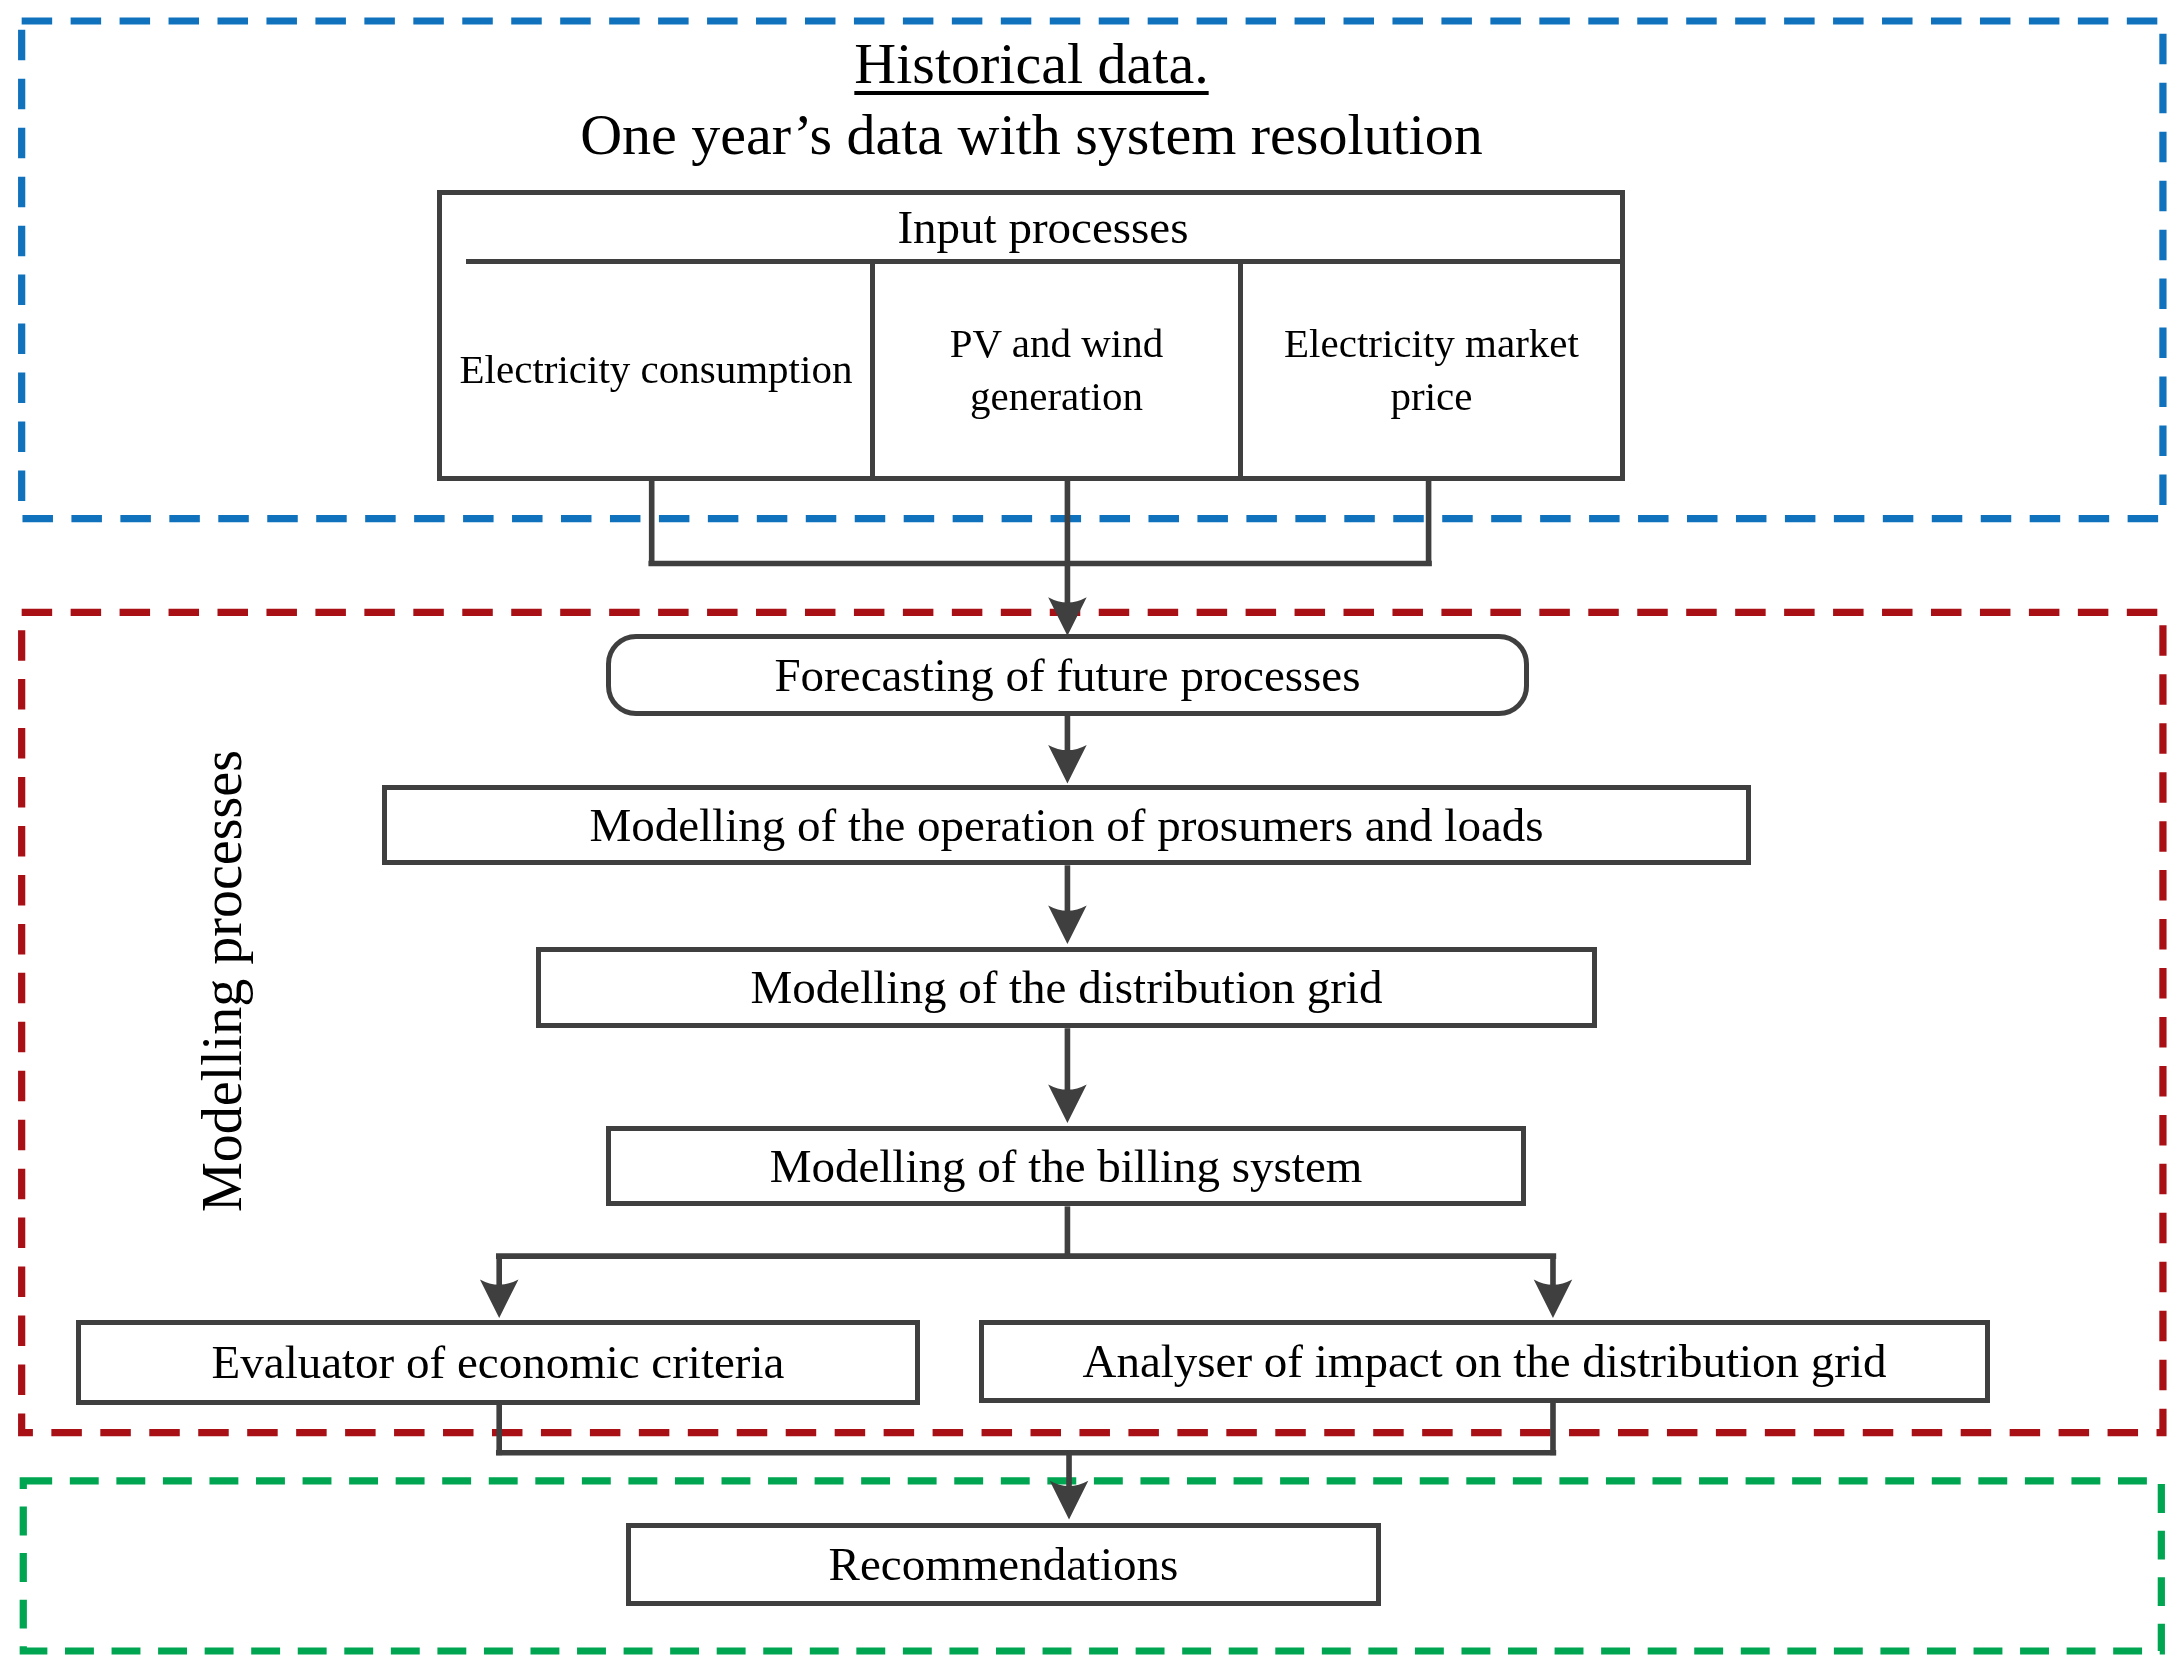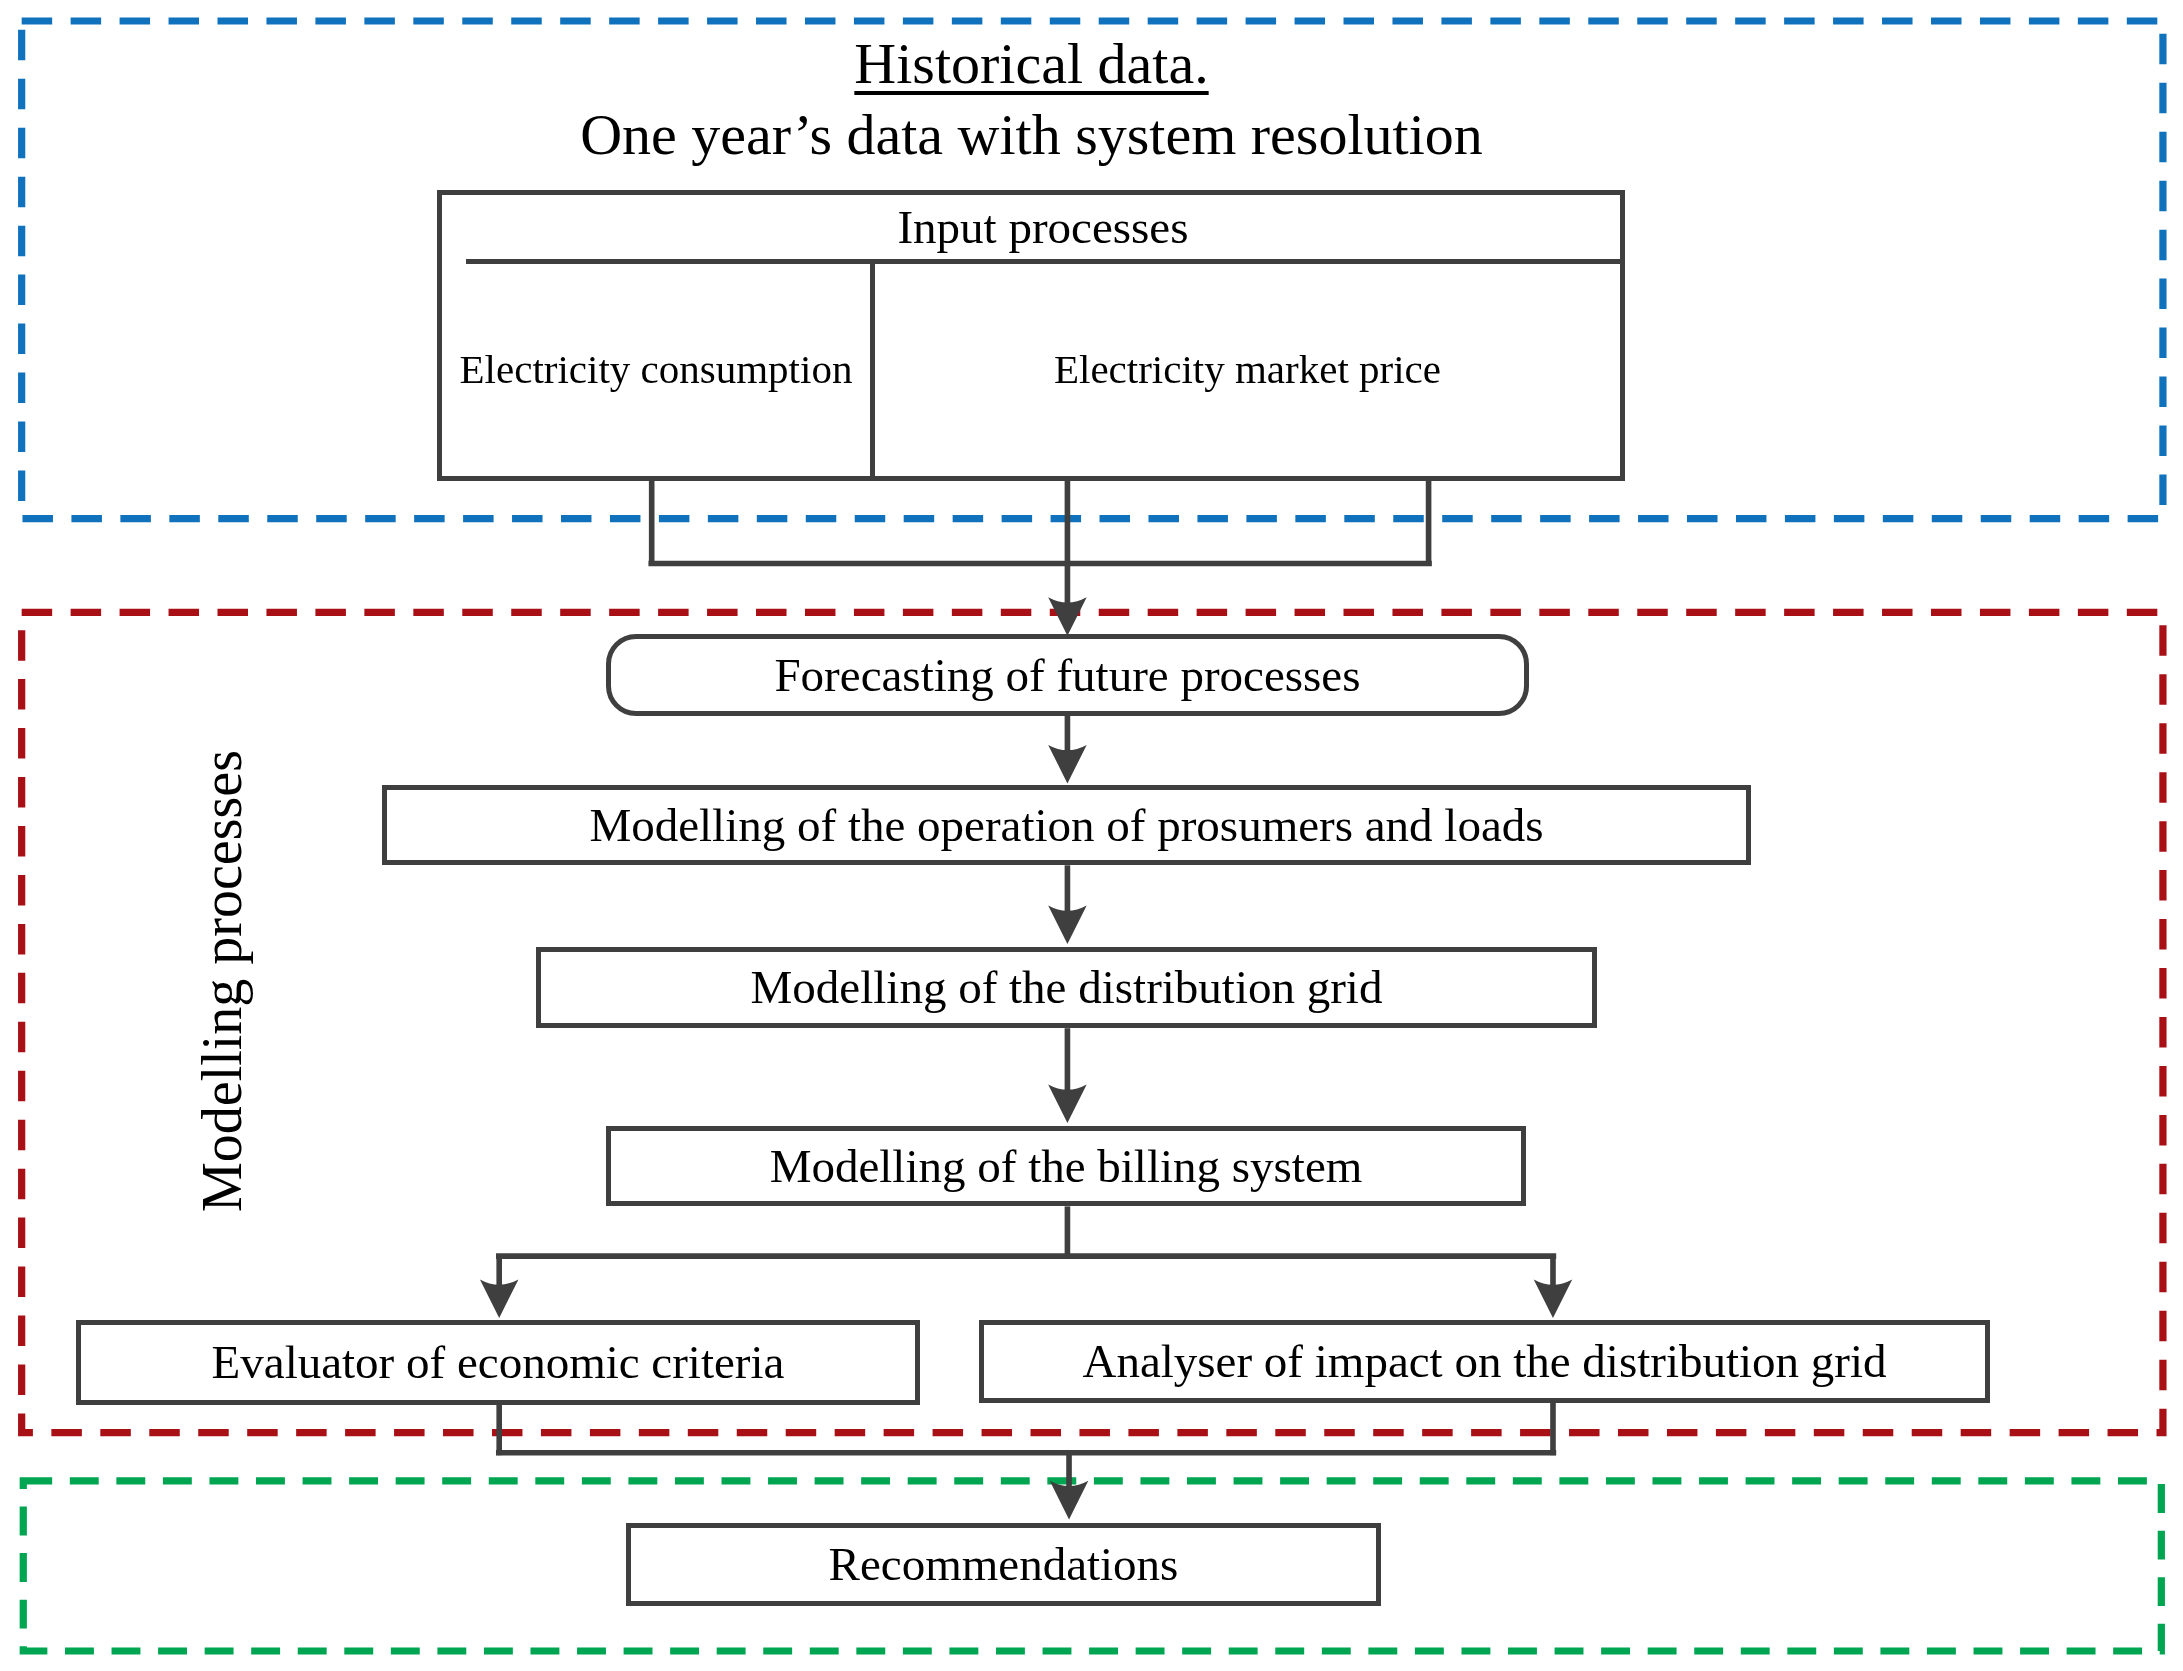--- a/index.html
+++ b/index.html
@@ -85,20 +85,21 @@
     </g>
   </svg>
 
   <div class="ttl u" style="top:32px;">Historical data.</div>
   <div class="ttl" style="top:103px;">One year’s data with system resolution</div>
 
   <div id="input-table">
     <div class="hdr">Input processes</div>
     <div class="cells">
       <div class="cell c1">Electricity consumption</div>
+      <div class="cell c2">PV and wind generation</div>
       <div class="cell c3">Electricity market price</div>
     </div>
   </div>
 
   <div id="side-label">Modelling processes</div>
 
   <div class="box" style="left:606px;top:634px;width:923px;height:82px;border-radius:30px;">Forecasting of future processes</div>
 
   <div class="box" style="left:382px;top:785px;width:1369px;height:80px;">Modelling of the operation of prosumers and loads</div>
 

